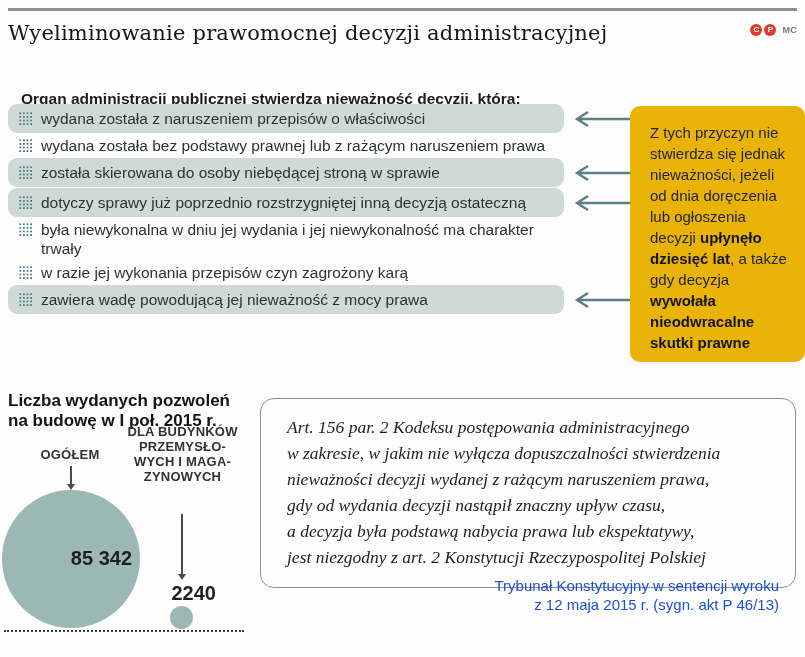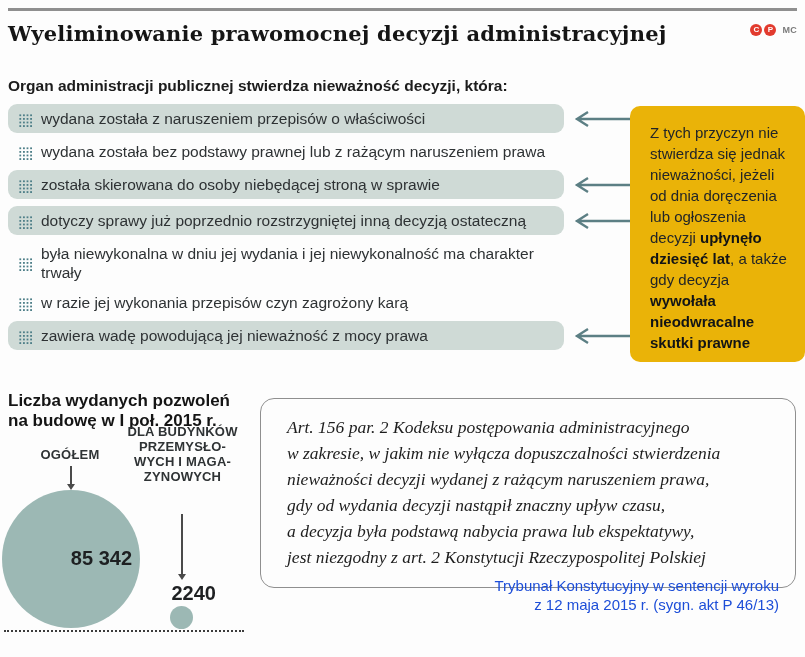--- a/index.html
+++ b/index.html
@@ -2,30 +2,30 @@
 <html lang="pl"><head>
 <meta charset="utf-8">
 <style>
   html,body{margin:0;padding:0;background:#ffffff;}
   .canvas{position:relative;width:805px;height:657px;background:#fdfdfd;
           font-family:"Liberation Sans",sans-serif;color:#26282a;overflow:hidden;}
 
   
   .top-rule{position:absolute;left:8px;top:8px;width:789px;height:3px;background:#8f8f8f;}
   .page-title{position:absolute;left:8px;top:21px;margin:0;font-family:"DejaVu Serif","Liberation Serif",serif;
-              font-size:21px;font-weight:700;color:#151515;letter-spacing:.2px;}
+              font-size:21px;font-weight:400;color:#151515;letter-spacing:.2px;}
   .credits{position:absolute;right:8px;top:24px;display:flex;align-items:center;gap:2px;}
   .badge{width:12px;height:12px;border-radius:50%;background:#e23b2e;color:#fff;font-size:8px;font-weight:700;
          display:flex;align-items:center;justify-content:center;line-height:1;}
   .credit-label{font-size:9px;font-weight:700;color:#7b7b7b;margin-left:4px;letter-spacing:.3px;text-align:center;}
-  .intro{position:absolute;left:8px;top:77px;margin:0;font-size:15.5px;font-weight:700;color:#1c1c1c;}
+  .intro{position:absolute;left:8px;top:77px;margin:13px;font-size:15.5px;font-weight:700;color:#1c1c1c;}
 
   
   .list{position:absolute;left:8px;top:104px;width:700px;}
-  .row{display:flex;gap:9px;align-items:center;position:relative;margin-bottom:7px;
+  .row{display:flex;gap:9px;align-items:flex-start;position:relative;margin-bottom:1px;
        padding:5px 8px 5px 10px;box-sizing:border-box;}
   .row.bar{background:#cfdad6;border-radius:9px;width:556px;min-height:29px;}
   .row.plain{padding-top:2px;padding-bottom:2px;}
   .row-text{font-size:15.5px;line-height:19px;color:#2e3234;}
   .row.bar .row-text{white-space:nowrap;}
   .row.plain .row-text{max-width:515px;}
   .grid-icon{flex:0 0 14px;width:14px;height:14px;margin-top:2px;
              background-image:radial-gradient(circle,#4e7f88 1.1px,transparent 1.35px);
              background-size:3.6px 3.6px;background-position:0.5px 0.5px;}
   svg.arrow{position:absolute;left:560px;top:50%;transform:translateY(-50%);}

